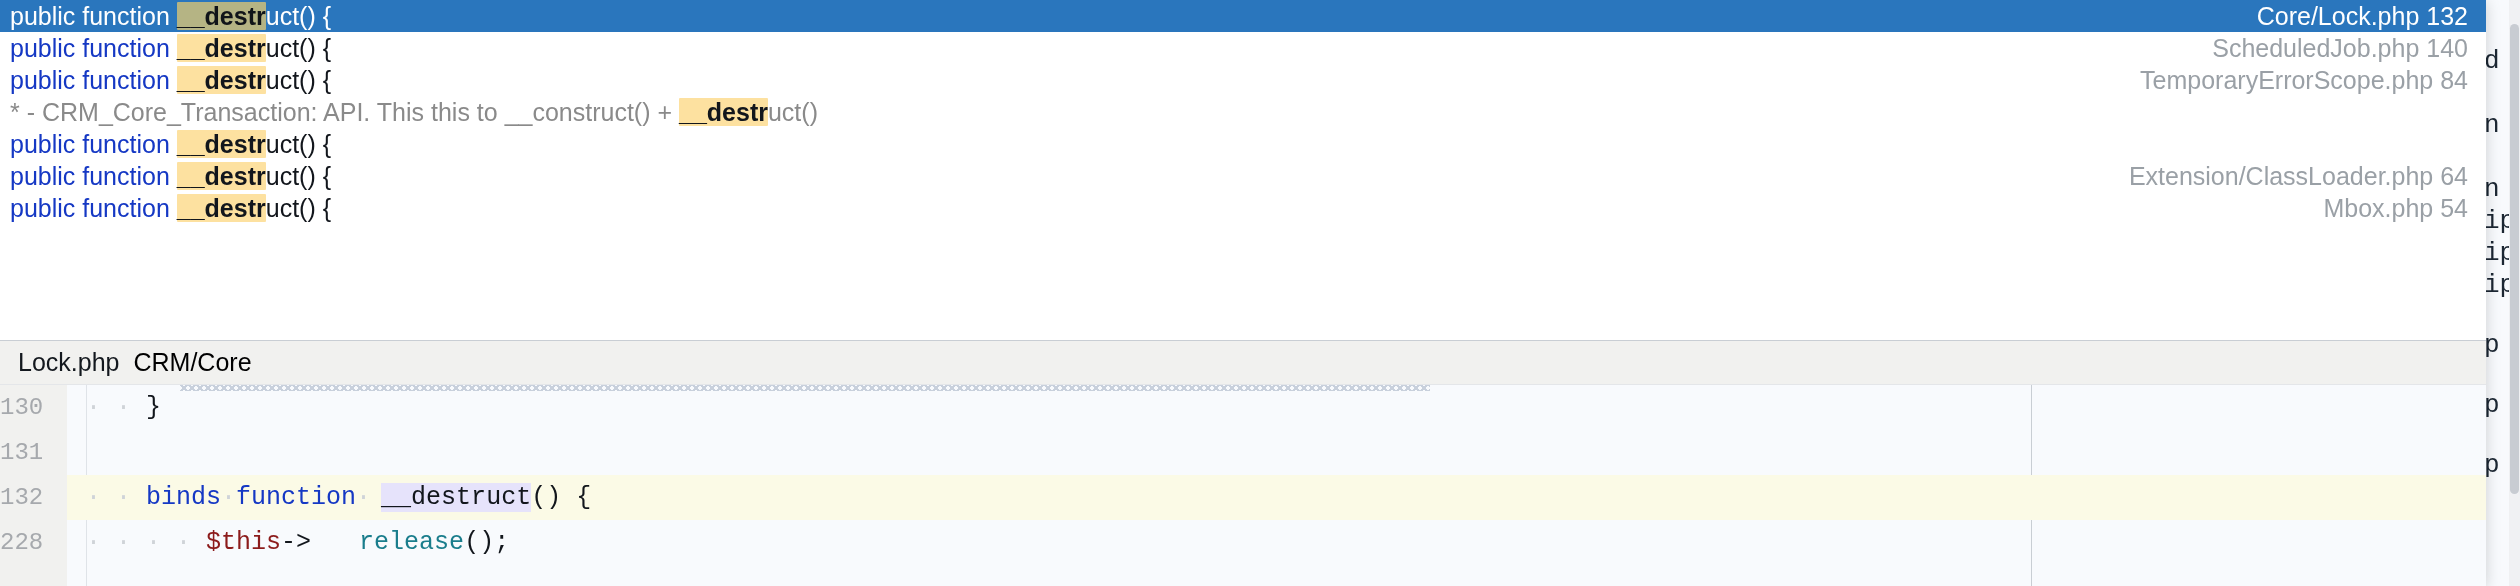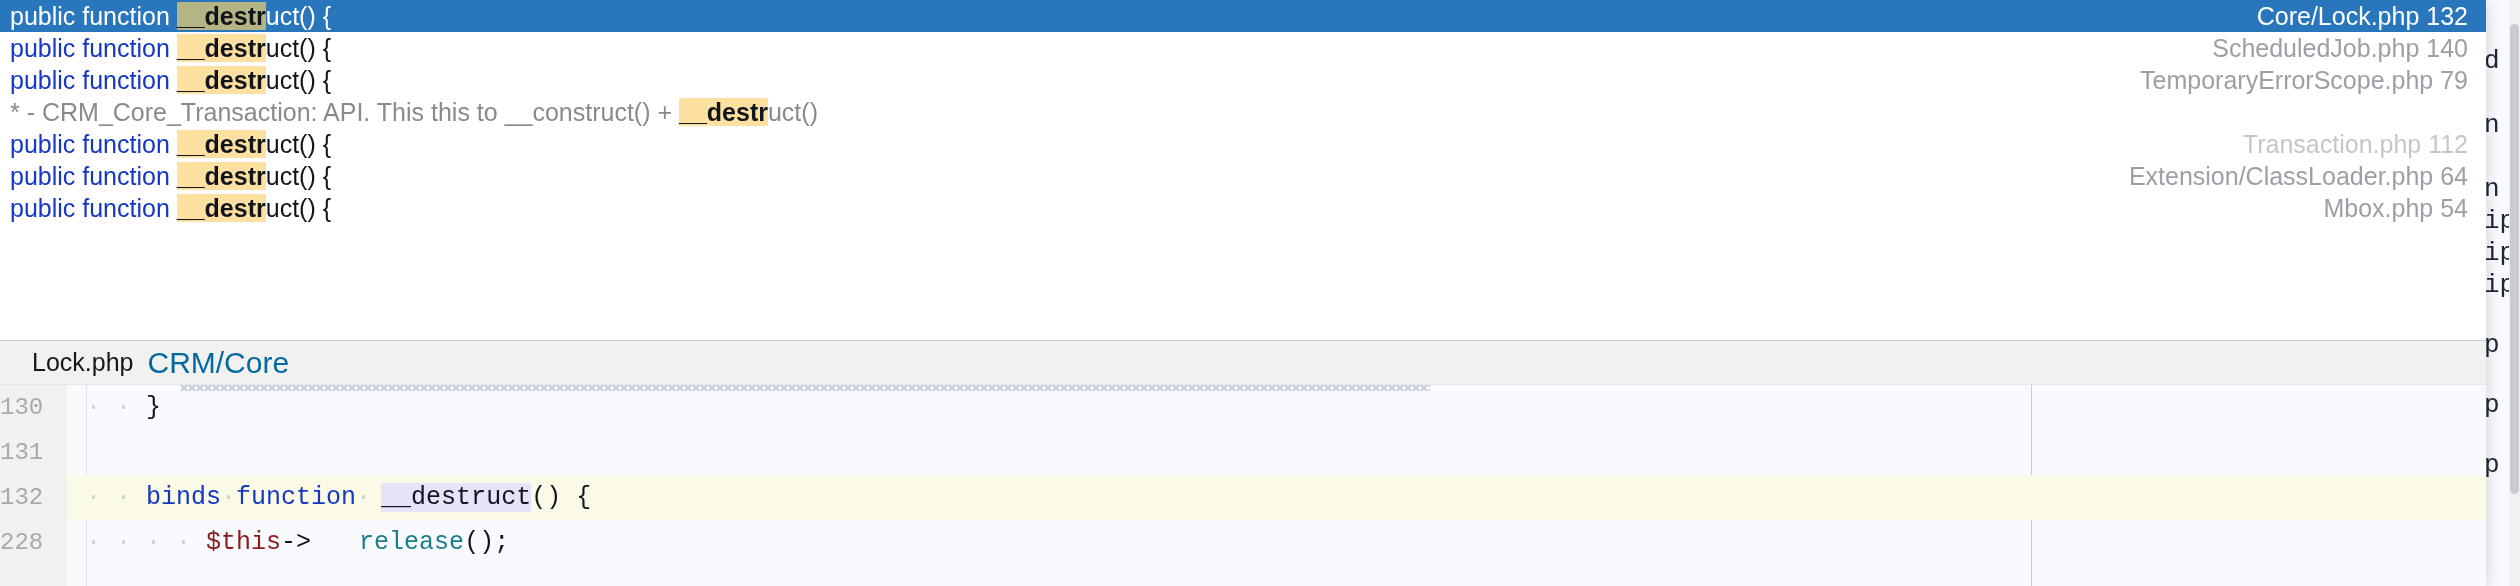--- a/index.html
+++ b/index.html
@@ -68,25 +68,25 @@
   .row.selected .row-path{color:#ffffff;}
   .row-path.dim{color:#c3c7cc;}
 
   
   .preview{
     position:absolute;left:0;top:340px;width:2486px;height:246px;
     background:#f8fafd;border-top:1px solid #c9ced4;box-sizing:border-box;
   }
   .preview-header{
     height:44px;display:flex;align-items:center;gap:14px;
-    padding-left:32px;box-sizing:border-box;
+    padding-left:18px;box-sizing:border-box;
     background:#f1f1ef;border-bottom:1px solid #e4e6e9;
   }
   .pv-file{font-size:25px;color:#13181e;font-family:"Liberation Sans",sans-serif;}
-  .pv-dir{font-size:30px;color:#0369a1;font-family:"Liberation Sans",sans-serif;}
+  .pv-dir{font-size:25px;color:#000000;font-family:"Liberation Sans",sans-serif;}
 
   .code{
     position:relative;height:202px;overflow:hidden;background:#f8fafd;
     font-family:"Liberation Mono", monospace;font-size:25px;
   }
   .gutter-bg{position:absolute;left:0;top:0;width:67px;height:202px;background:#f1f1ef;}
   .vdiv{position:absolute;left:2031px;top:0;width:1px;height:202px;background:#c9ced4;}
   .squiggle{
     position:absolute;top:0;left:180px;width:1250px;height:6px;
     background-image:
@@ -148,32 +148,31 @@
 
       <div class="row">
         <div class="row-main"><span>public function </span><span class="hl">__destr</span><span class="plain">uct() {</span></div>
         <div class="row-spacer"></div>
         <div class="row-path">ScheduledJob.php 140</div>
       </div>
 
       <div class="row">
         <div class="row-main"><span>public function </span><span class="hl">__destr</span><span class="plain">uct() {</span></div>
         <div class="row-spacer"></div>
-        <div class="row-path">TemporaryErrorScope.php 79</div>
+        <div class="row-path">TemporaryErrorScope.php 84</div>
       </div>
 
       <div class="row">
         <div class="row-main comment"><span>*  - CRM_Core_Transaction: API. This this to __construct() + </span><span class="hl">__destr</span><span>uct()</span></div>
         <div class="row-spacer"></div>
       </div>
 
       <div class="row">
         <div class="row-main"><span>public function </span><span class="hl">__destr</span><span class="plain">uct() {</span></div>
         <div class="row-spacer"></div>
-        <div class="row-path dim">Transaction.php 112</div>
       </div>
 
       <div class="row">
         <div class="row-main"><span>public function </span><span class="hl">__destr</span><span class="plain">uct() {</span></div>
         <div class="row-spacer"></div>
         <div class="row-path">Extension/ClassLoader.php 64</div>
       </div>
 
       <div class="row">
         <div class="row-main"><span>public function </span><span class="hl">__destr</span><span class="plain">uct() {</span></div>

